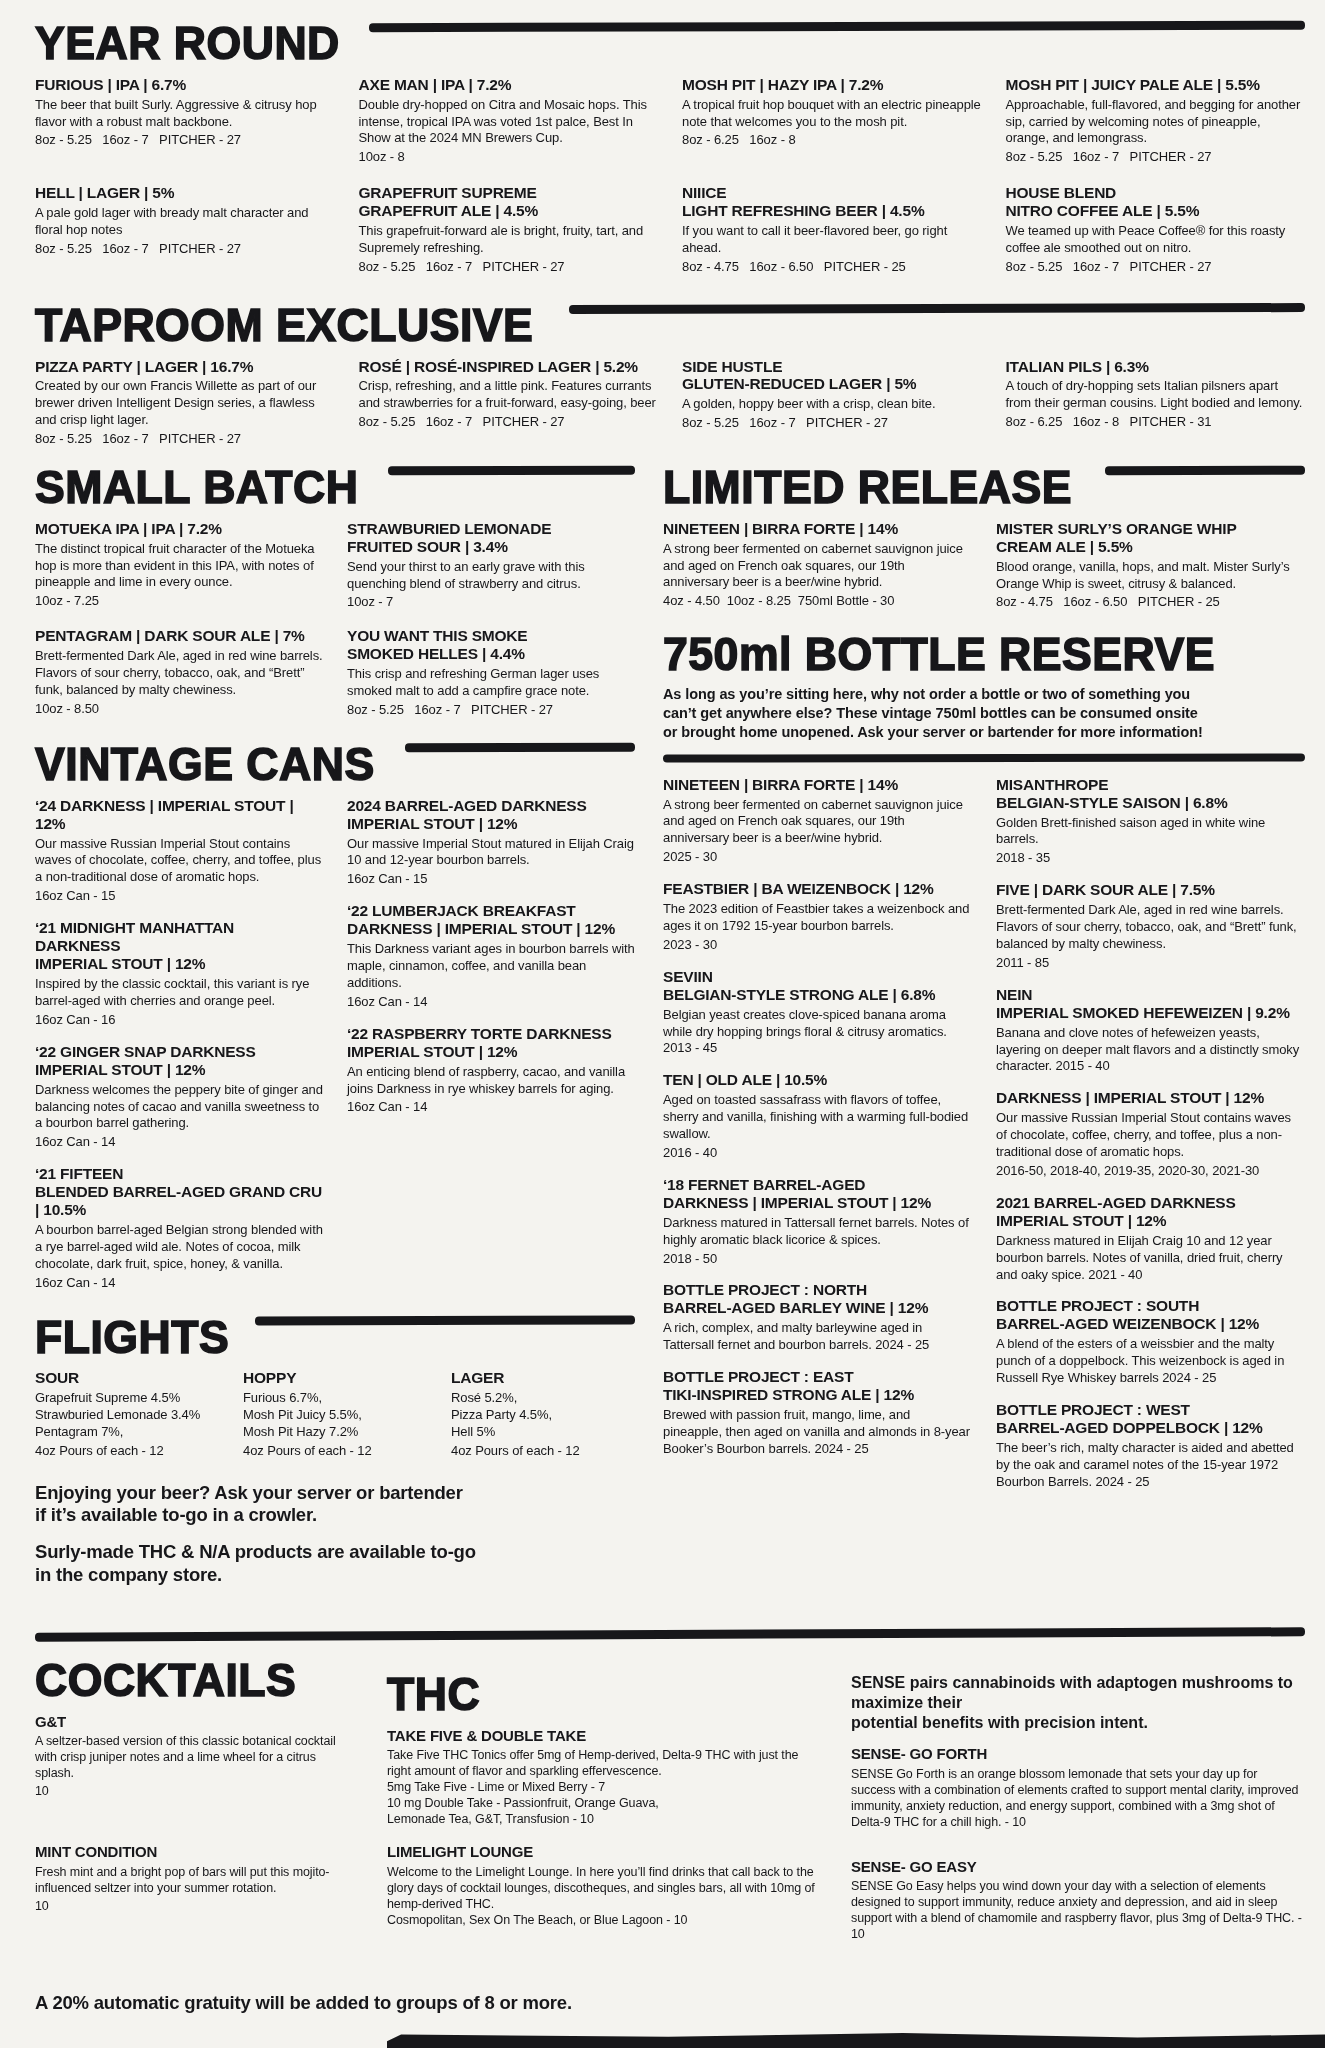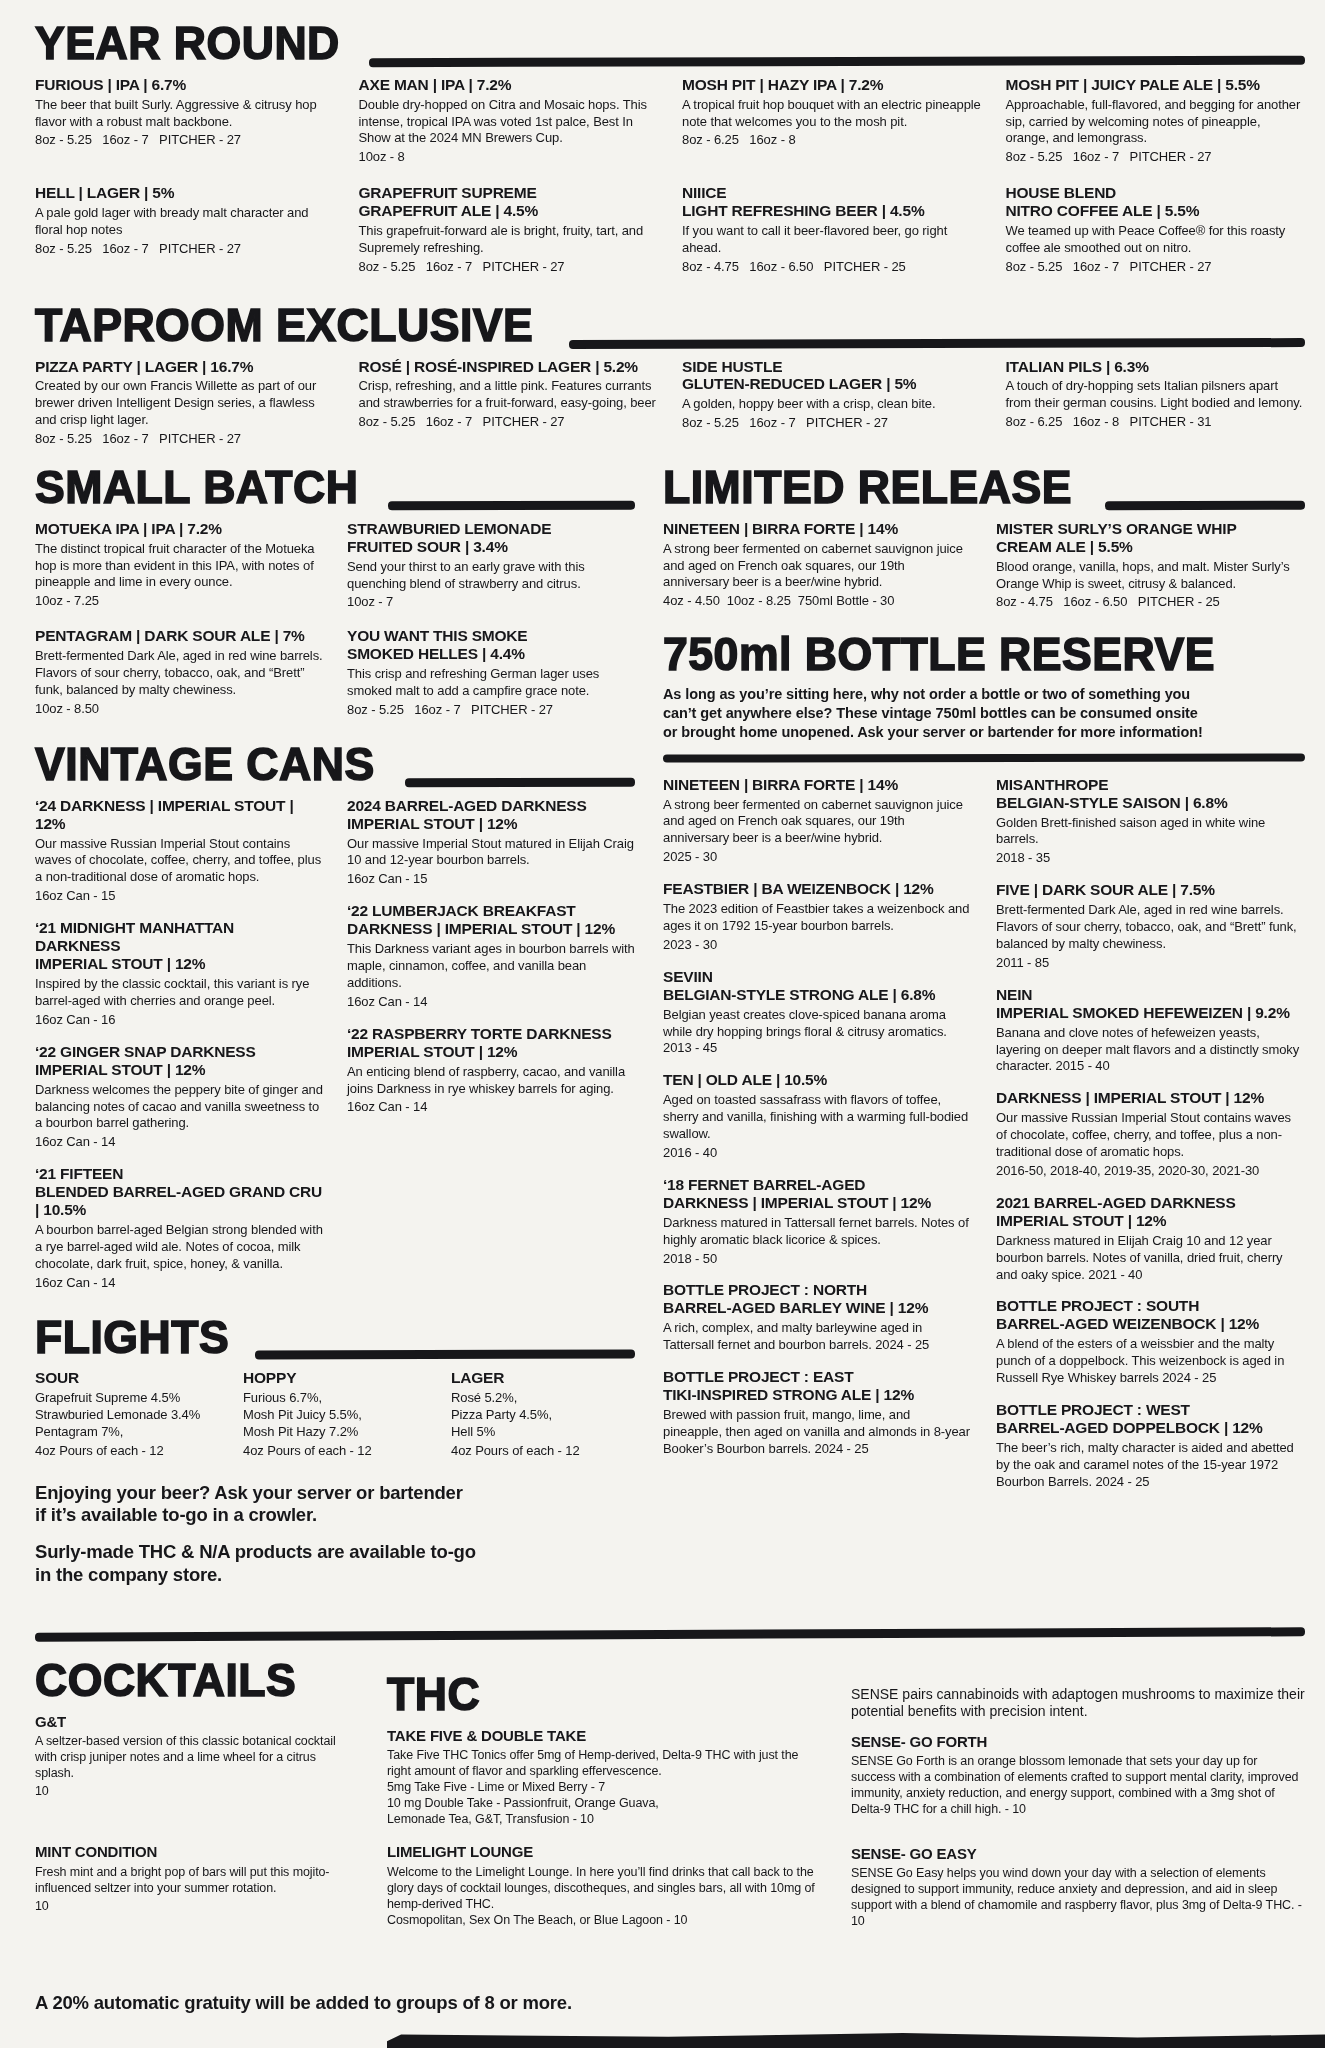--- a/index.html
+++ b/index.html
@@ -8,21 +8,21 @@
     width:1325px;height:2048px;
     margin:0 auto;
     background:#f4f3ef;
     color:#17171a;
     font-family:"Liberation Sans", sans-serif;
     overflow:hidden;
     box-sizing:border-box;
     padding:22px 20px 0 35px;
   }
   section{margin:0;}
-  .sec-head{display:flex;align-items:flex-end;gap:20px;margin:0 0 10px 0;}
+  .sec-head{display:flex;align-items:flex-start;gap:20px;margin:0 0 10px 0;}
   .sec-title{
     margin:0;
     font-size:46px;
     line-height:0.95;
     font-weight:bold;
     letter-spacing:0.5px;
     white-space:nowrap;
     transform:scaleX(0.97);
     transform-origin:left center;
     -webkit-text-stroke:1.6px #17171a;
@@ -57,21 +57,21 @@
   .note{font-weight:bold;font-size:18.5px;line-height:1.22;white-space:pre-line;margin:0 0 14px 0;letter-spacing:-0.2px;}
 
   .bottom-grid{display:flex;gap:34px;align-items:center;}
   .bcol-cocktails{width:318px;flex:0 0 auto;}
   .bcol-thc{width:430px;flex:0 0 auto;}
   .bcol-sense{flex:1;min-width:0;padding-top:14px;}
   .bottom-grid .iname{font-size:15px;}
   .bottom-grid .idesc,.bottom-grid .iprice{font-size:12.5px;line-height:1.28;}
   .bottom-grid .item{margin-bottom:16px;}
   .bcol-cocktails .item{margin-bottom:44px;}
-  .sense-intro{font-weight:normal;font-size:14px;line-height:1.25;white-space:pre-line;margin:0 0 12px 0;}
+  .sense-intro{font-weight:bold;font-size:16px;line-height:1.25;white-space:pre-line;margin:0 0 12px 0;}
 
   .footer-note{
     position:absolute;left:35px;bottom:34px;
     font-weight:bold;font-size:18.5px;letter-spacing:-0.2px;margin:0;
   }
   .bottom-band{
     position:absolute;right:0;bottom:0;
     width:938px;height:15px;background:#17171a;
     clip-path:polygon(0 55%,1.5% 10%,30% 25%,55% 0,80% 30%,100% 10%,100% 100%,0 100%);
   }

